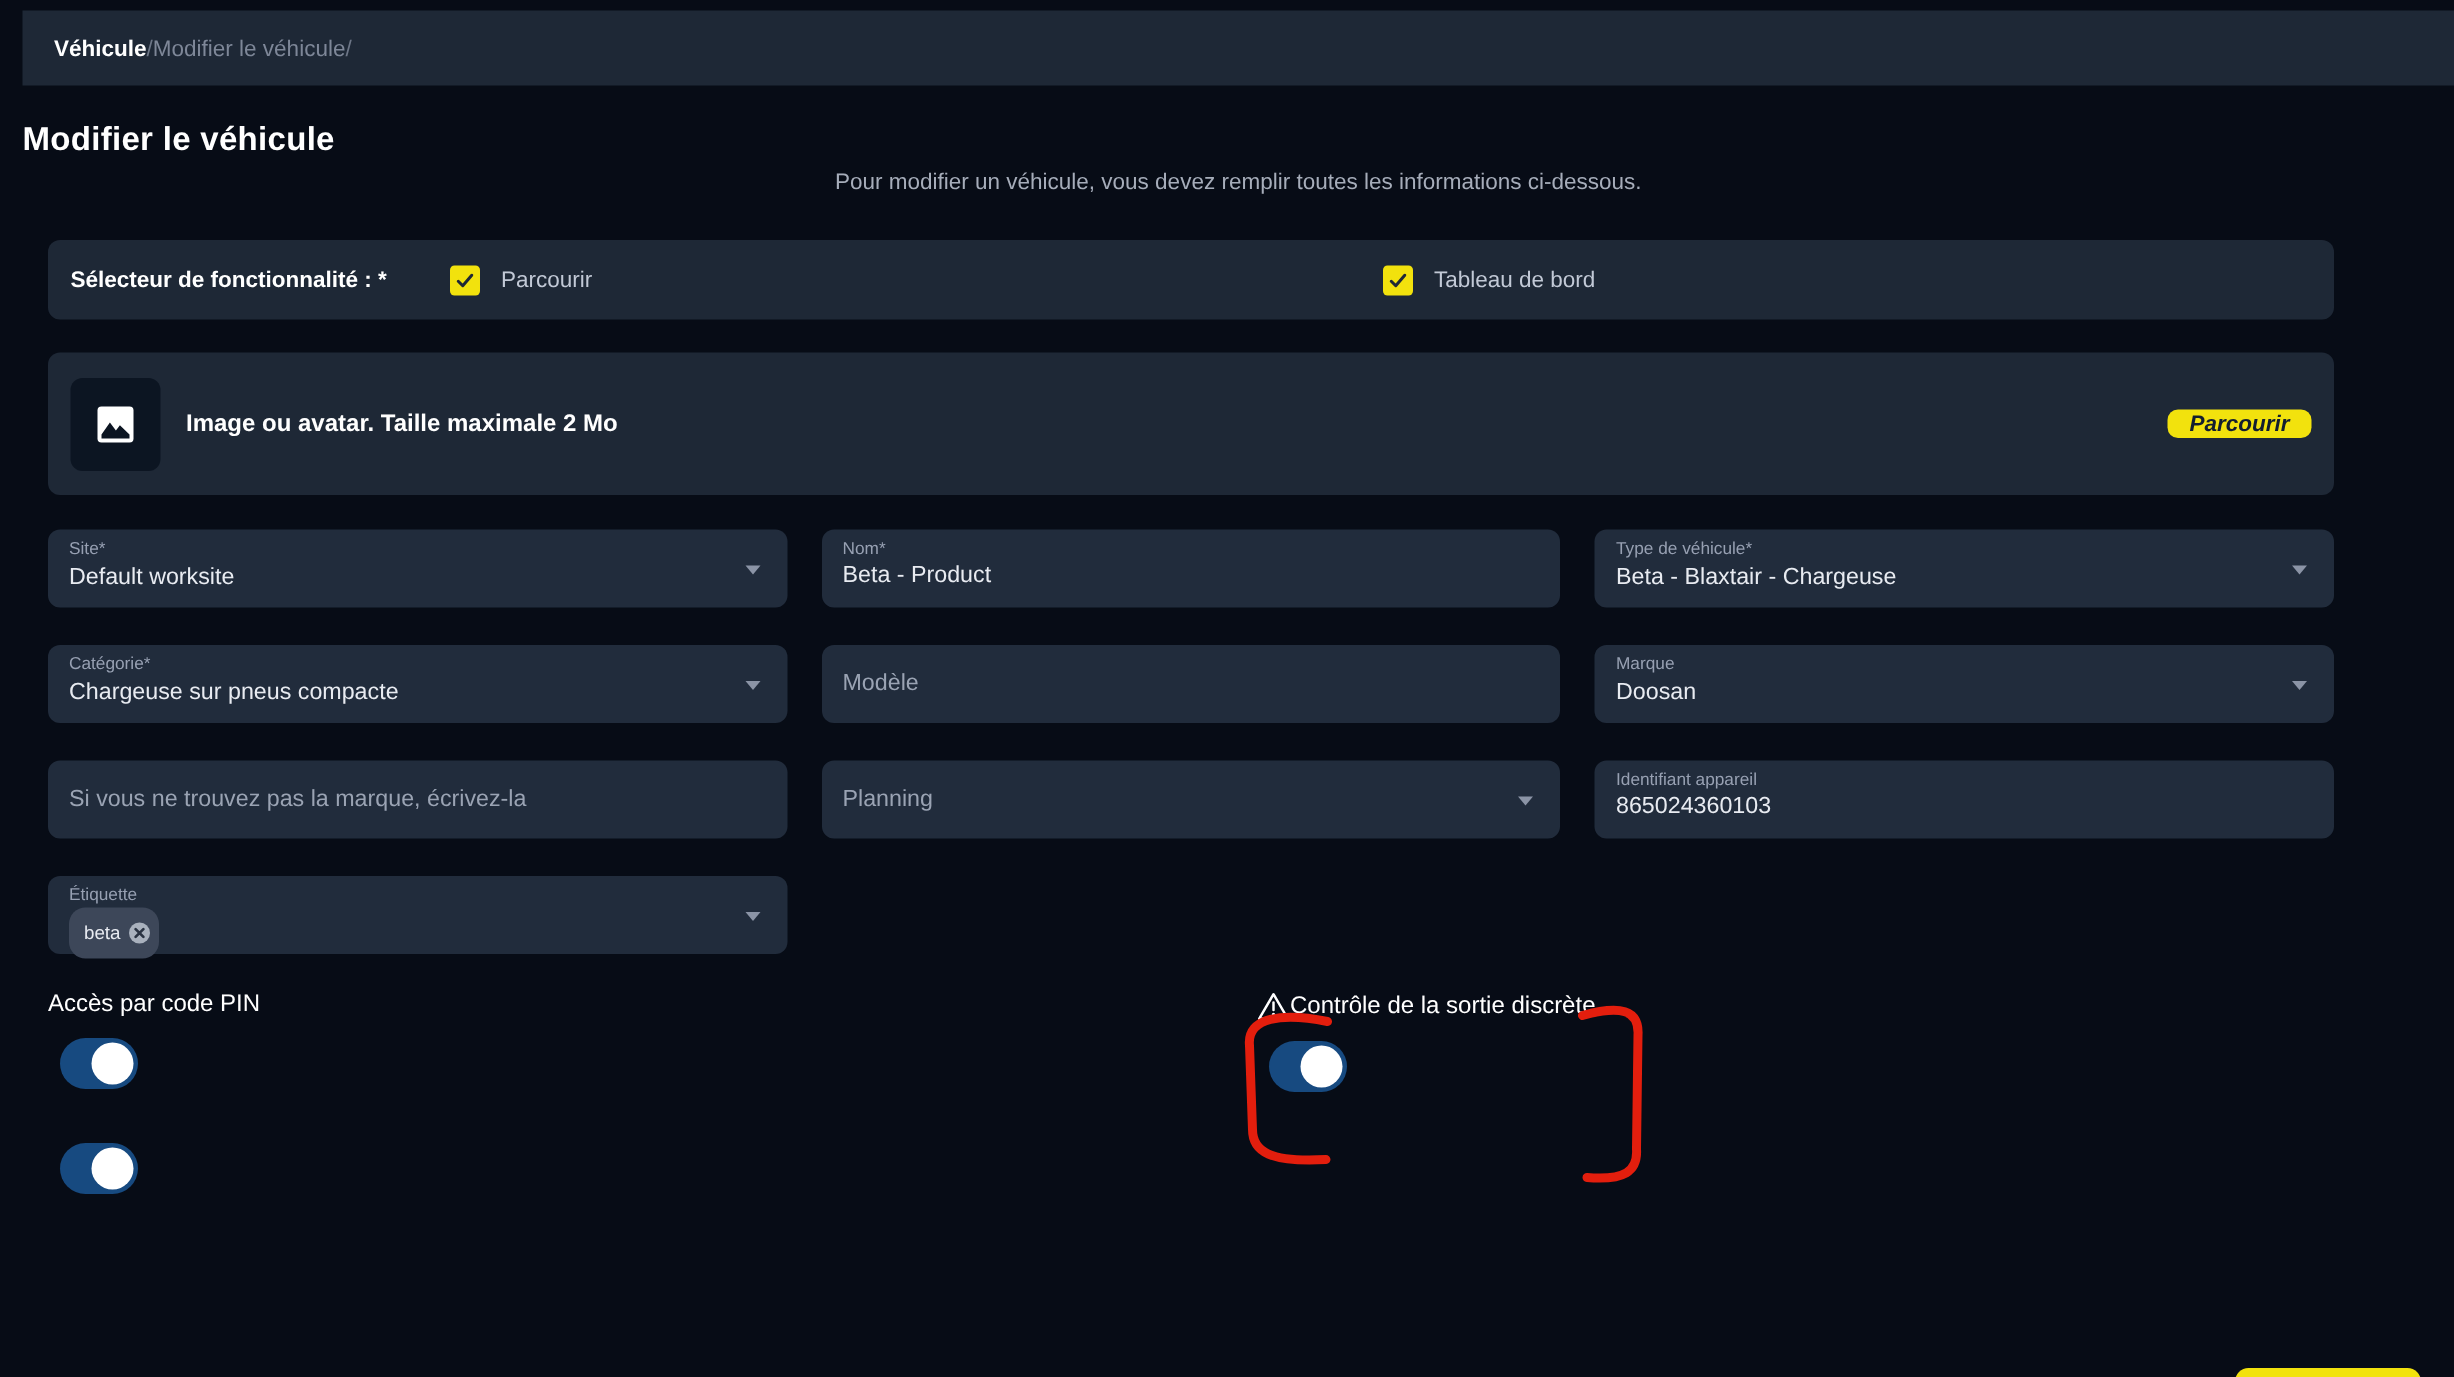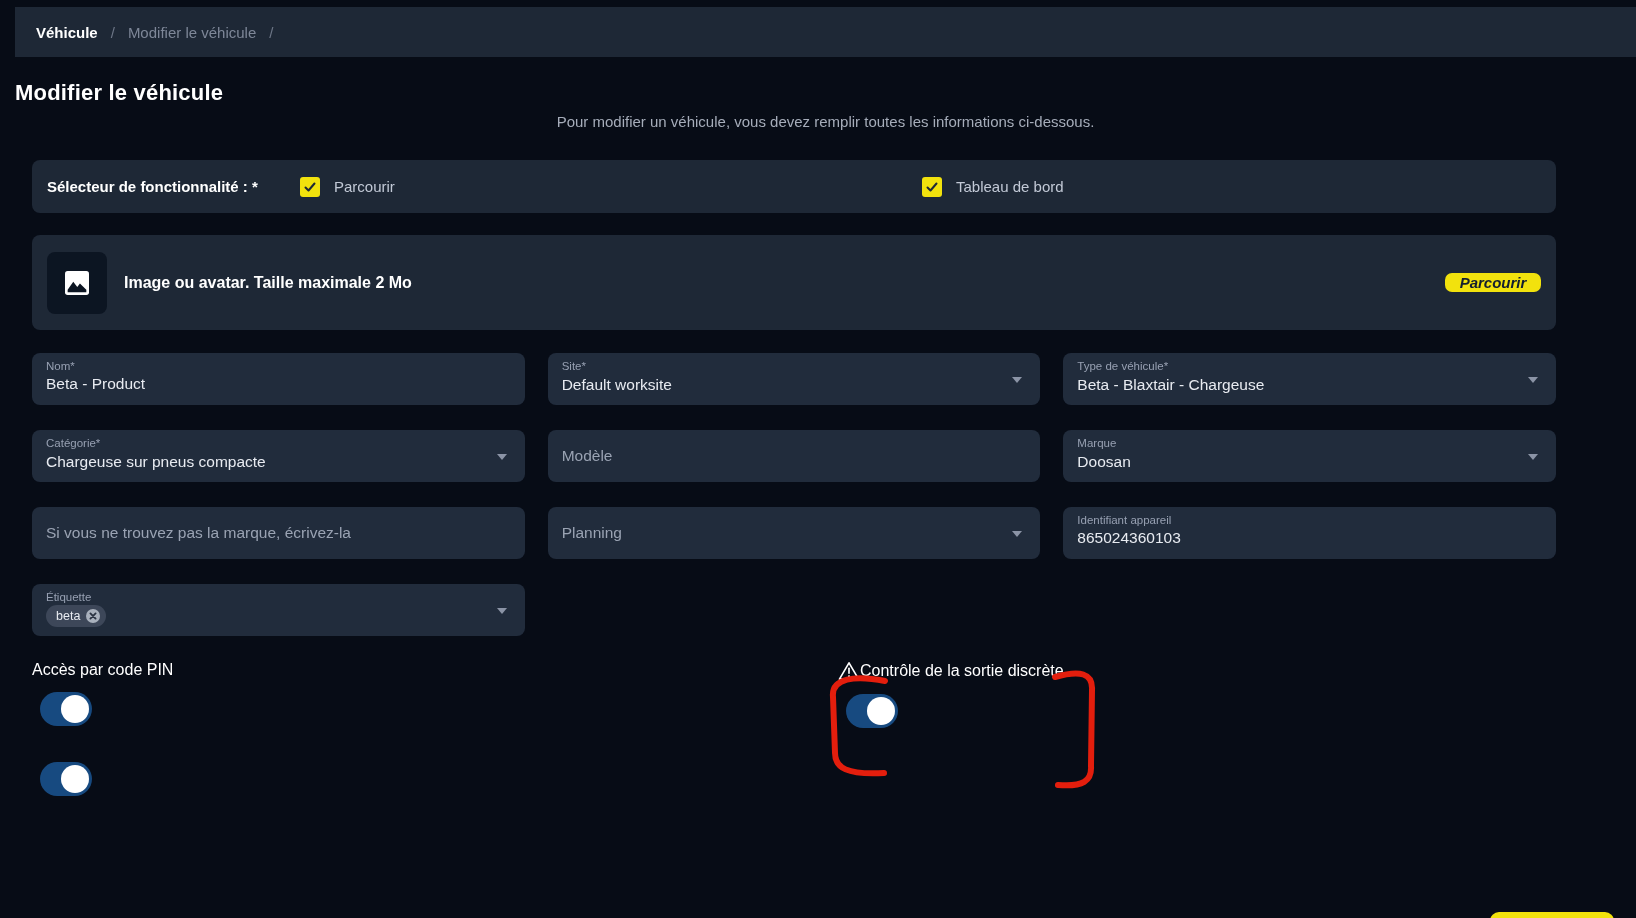--- a/index.html
+++ b/index.html
@@ -6,21 +6,21 @@
   html,body { width:1636px; height:918px; overflow:hidden; }
   body {
     background:#070c16;
     font-family:"Liberation Sans", sans-serif;
     color:#e8ebf1;
     position:relative;
   }
   
   .topbar {
     margin:7px 0 0 15px; height:50px; background:#1e2836;
-    display:flex; align-items:center; padding-left:21px; gap:13px;
+    display:flex; align-items:center; padding-left:21px; 
     font-size:15px;
   }
   .crumb-active { color:#ffffff; font-weight:bold; cursor:pointer; }
   .crumb-sep { color:#6d7687; }
   .crumb-muted { color:#7e8798; cursor:pointer; }
   
   .page-head { margin:23px 0 0 15px; }
   .page-title { font-size:22px; font-weight:bold; color:#ffffff; letter-spacing:.2px; }
   .page-subtitle { margin-top:7px; font-size:15px; color:#a6adba;text-align:center; }
   
@@ -66,21 +66,21 @@
   .field.center input { margin-top:0; }
   .field input::placeholder { color:#9aa3b3; opacity:1; }
   .caret {
     position:absolute; right:18px; top:24px; width:0; height:0;
     border-left:5px solid transparent; border-right:5px solid transparent;
     border-top:6px solid #8b94a6;
   }
   
   .chip {
     display:inline-flex; align-items:center; gap:5px; margin-top:2px;
-    background:#3d4759; border-radius:11px; height:22px; padding:0 5px 0 10px;
+    background:#3d4759; border-radius:11px; height:34px; padding:0 5px 0 10px;
     font-size:12.5px; color:#e8ebf1;
   }
   .chip-remove { display:flex; cursor:pointer; }
   
   .toggles { position:relative; margin-top:25px; height:180px; }
   .toggle-label { font-size:16px; color:#ffffff; }
   .switch {
     margin-top:13px; width:52px; height:34px; border-radius:17px; background:#174a80;
     position:relative; cursor:pointer;
   }
@@ -145,28 +145,28 @@
         <path d="M5 17 l4.2-6 3 4 2-2.6 4.8 4.6 v2 H5 z" fill="#0c1522"></path>
       </svg>
     </div>
     <div class="upload-text">Image ou avatar. Taille maximale 2 Mo</div>
     <button class="btn-yellow browse-btn">Parcourir</button>
   </div>
 
   <div class="form-grid">
 
     <div class="field">
+      <div class="field-label">Site*</div>
+      <div class="field-value">Default worksite</div>
+      <span class="caret"></span>
+    </div>
+
+    <div class="field">
       <div class="field-label">Nom*</div>
       <input value="Beta - Product" style="">
-    </div>
-
-    <div class="field">
-      <div class="field-label">Site*</div>
-      <div class="field-value">Default worksite</div>
-      <span class="caret"></span>
     </div>
 
     <div class="field">
       <div class="field-label">Type de véhicule*</div>
       <div class="field-value">Beta - Blaxtair - Chargeuse</div>
       <span class="caret"></span>
     </div>
 
     <div class="field">
       <div class="field-label">Catégorie*</div>

